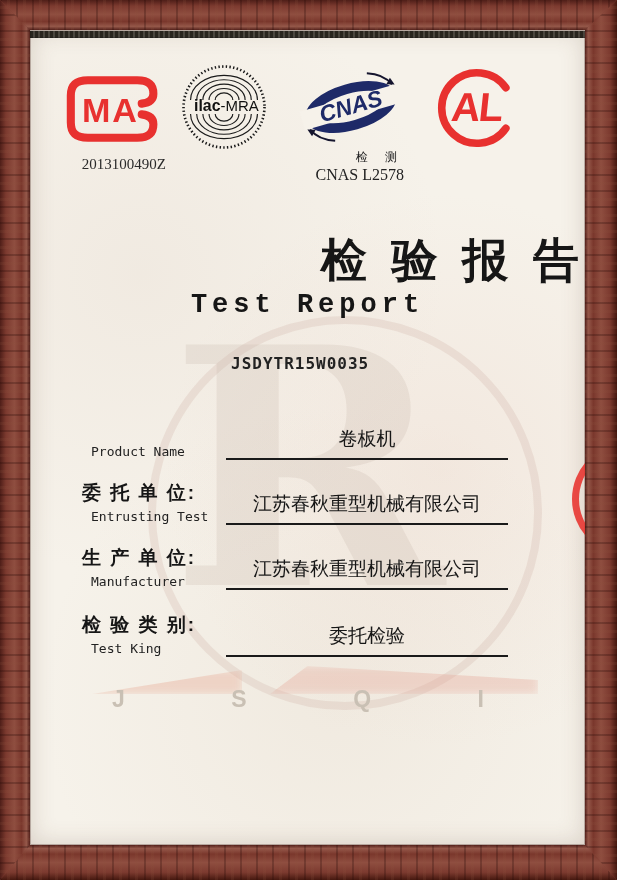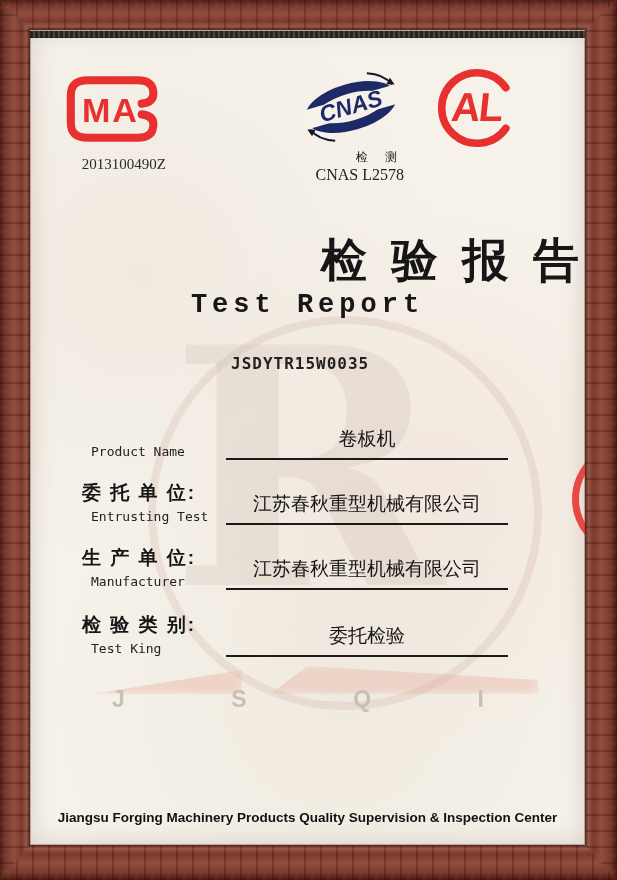--- a/index.html
+++ b/index.html
@@ -115,20 +115,39 @@
     <div class="wm-band wm-band-right"></div>
 
     <div class="mark-block cma-block">
       <svg width="106" height="70" viewBox="0 0 110 78">
         <path d="M 87 33 C 96 32 100 28 100 22 C 100 11 93 7 82 7 L 27 7 C 14 7 8 12 8 24 L 8 54 C 8 66 14 71 27 71 L 82 71 C 93 71 100 67 100 56 C 100 50 96 46 87 45" fill="none" stroke="#e8312f" stroke-width="9" stroke-linecap="round"></path>
         <text x="52" y="54" text-anchor="middle" font-size="38" font-weight="bold" letter-spacing="2" fill="#e8312f">MA</text>
       </svg>
       <div class="cma-number">2013100490Z</div>
     </div>
 
+    <div class="mark-block ilac-block">
+      <svg width="88" height="88" viewBox="0 0 100 100">
+        <circle cx="50" cy="50" r="46" fill="none" stroke="#1a1a1a" stroke-width="3" stroke-dasharray="1.6 2.6"></circle>
+        <g fill="none" stroke="#1a1a1a" stroke-width="1.3">
+          <path d="M 40 42 A 10 8 0 0 1 60 42"></path>
+          <path d="M 33 42 A 17 13 0 0 1 67 42"></path>
+          <path d="M 26 42 A 24 18 0 0 1 74 42"></path>
+          <path d="M 19 42 A 31 23 0 0 1 81 42"></path>
+          <path d="M 12 42 A 38 28 0 0 1 88 42"></path>
+          <path d="M 40 58 A 10 8 0 0 0 60 58"></path>
+          <path d="M 33 58 A 17 13 0 0 0 67 58"></path>
+          <path d="M 26 58 A 24 18 0 0 0 74 58"></path>
+          <path d="M 19 58 A 31 23 0 0 0 81 58"></path>
+          <path d="M 12 58 A 38 28 0 0 0 88 58"></path>
+        </g>
+        <text x="46" y="55" text-anchor="end" font-size="18" font-weight="bold" fill="#111">ilac</text>
+        <text x="46" y="55" text-anchor="start" font-size="17" fill="#111">-MRA</text>
+      </svg>
+    </div>
 
     <div class="mark-block cnas-block">
       <svg width="106" height="70" viewBox="0 0 120 80">
         <g transform="rotate(-16 60 40)">
           <ellipse cx="60" cy="40" rx="48" ry="21" fill="none" stroke="#1e2a68" stroke-width="11"></ellipse>
           <rect x="2" y="29" width="116" height="22" fill="#f6f2ea"></rect>
           <path d="M 88 8 q 18 6 24 20" fill="none" stroke="#15152e" stroke-width="2.2"></path>
           <polygon points="115,29 106,26 112,20" fill="#15152e"></polygon>
           <path d="M 32 72 q -18 -6 -24 -20" fill="none" stroke="#15152e" stroke-width="2.2"></path>
           <polygon points="5,51 14,54 8,60" fill="#15152e"></polygon>
@@ -179,16 +198,15 @@
 
     <div class="wm-letters">
       <span>J</span>
       <span>S</span>
       <span>Q</span>
       <span>I</span>
     </div>
 
     <div class="edge-seal"></div>
 
-    <div class="footer-en">Jiangsu Forging Machinery Products Quality Supervision &amp; Inspection Center</div>
 
   </div>
 </div>
 
 </body></html>

